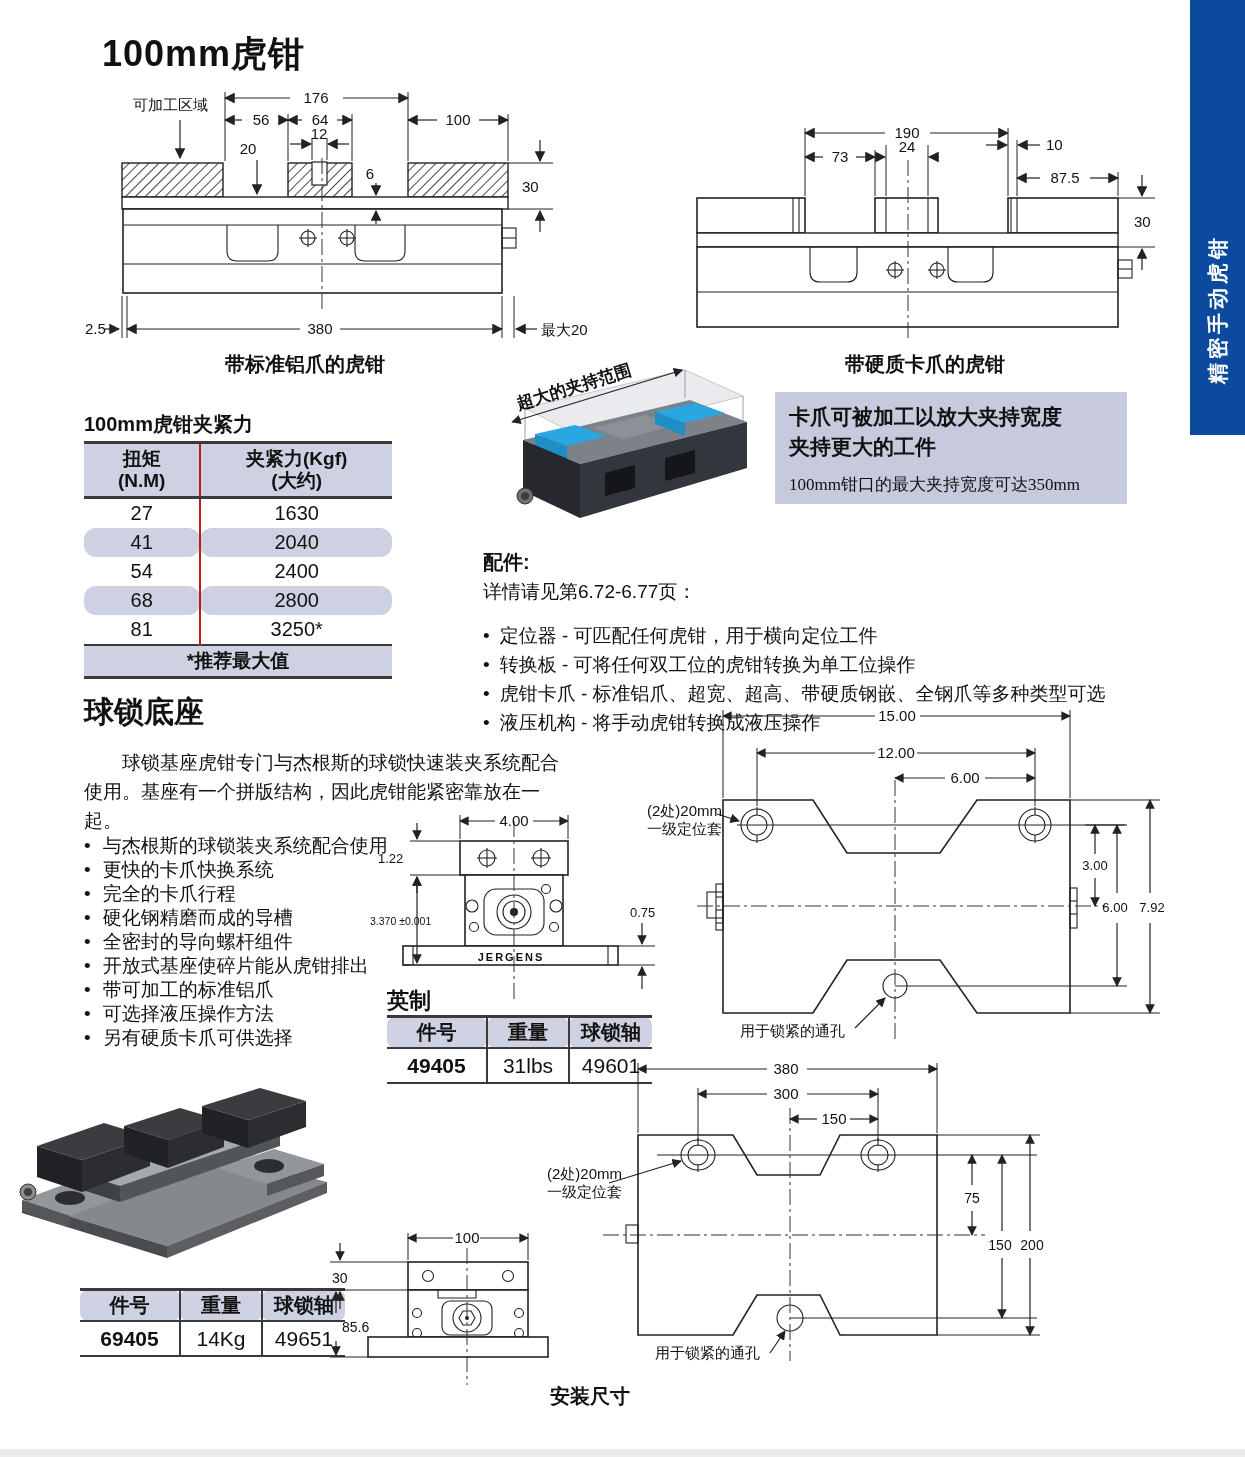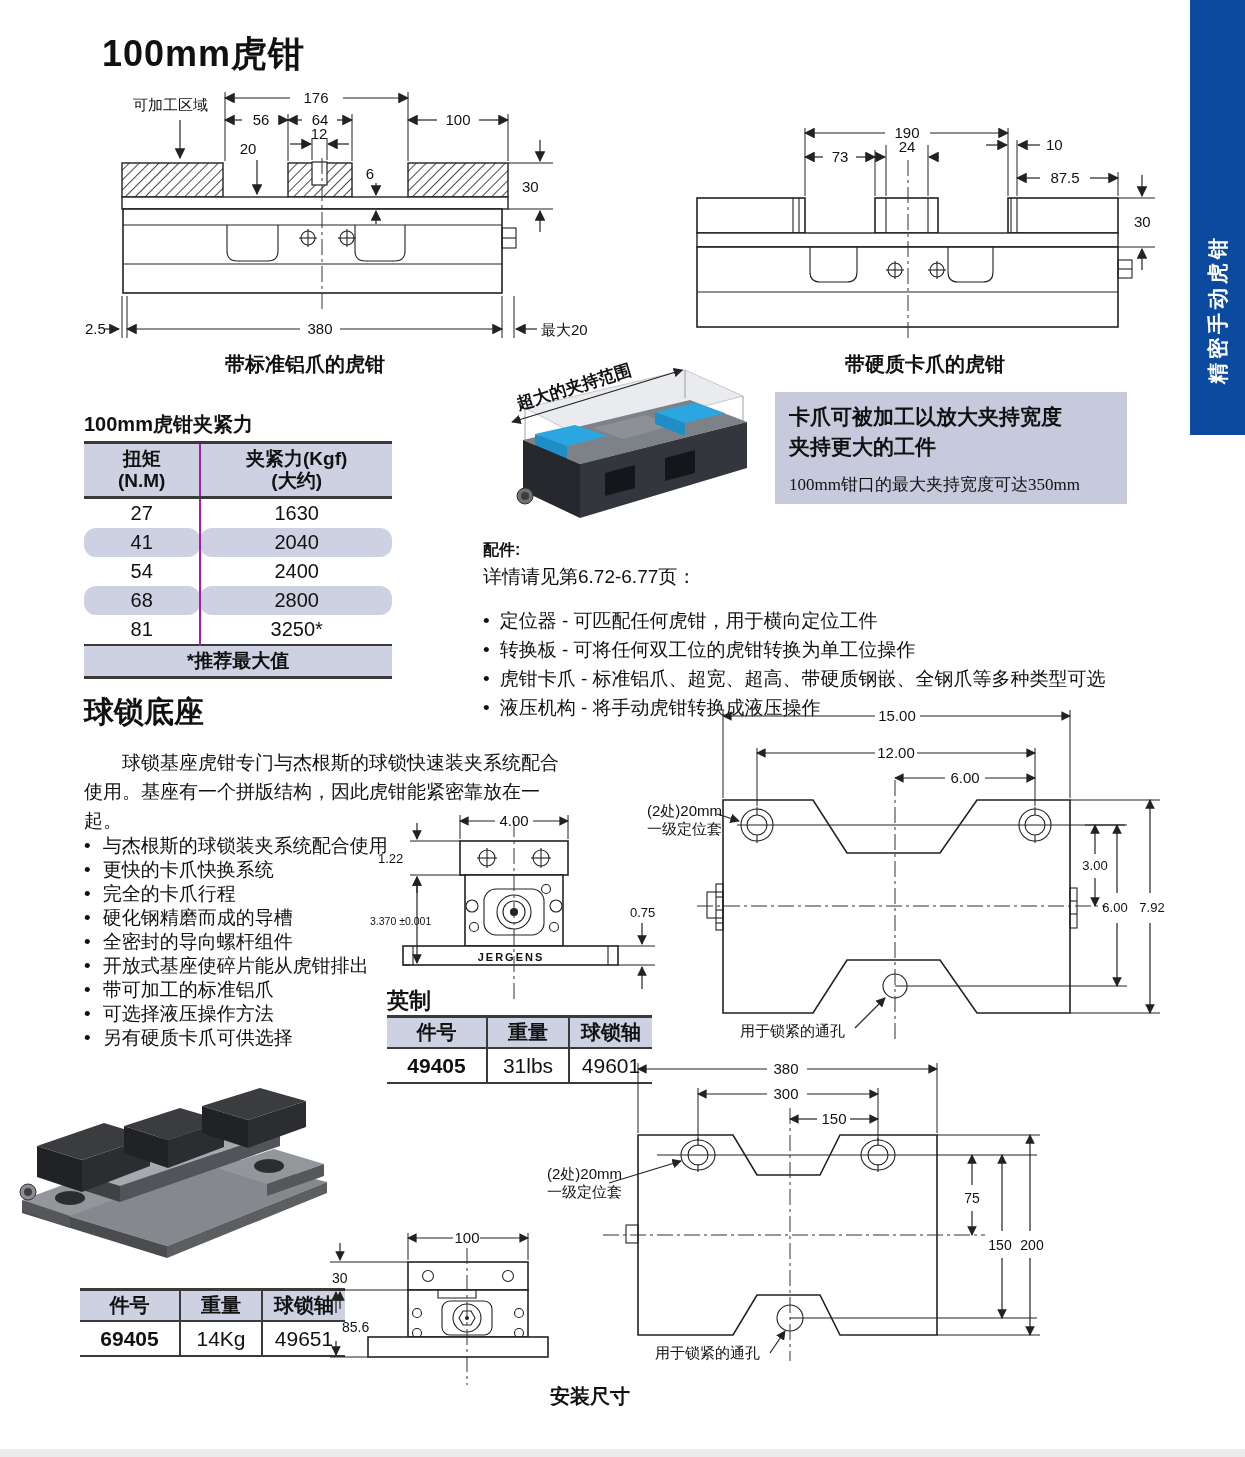--- a/index.html
+++ b/index.html
@@ -5,39 +5,39 @@
   html,body{margin:0;padding:0;background:#fff;}
   .page{position:relative;width:1245px;height:1457px;background:#ffffff;overflow:hidden;
         font-family:"Liberation Sans","DejaVu Sans",sans-serif;color:#111;}
   .abs{position:absolute;}
   h1.title{font-size:36px;font-weight:bold;margin:18px;letter-spacing:1px;}
   .cap{font-size:20px;font-weight:bold;text-align:center;}
   .tbl-title{font-size:20px;font-weight:bold;}
   
   table.clamp{border-collapse:collapse;width:308px;border-top:3px solid #3a3a3a;border-bottom:3px solid #3a3a3a;}
   table.clamp td{text-align:center;vertical-align:middle;}
-  table.clamp td+td{border-left:2px solid #a21caf;}
+  table.clamp td+td{border-left:2px solid #b91c1c;}
   table.clamp tr.hdr td{background:#ced1e2;font-size:19px;font-weight:bold;padding:4px 0;line-height:22px;border-bottom:3px solid #3a3a3a;}
   table.clamp tr.row td{font-size:20px;height:27px;}
   table.clamp tr.shade td{background:#ced1e2;border-radius:12px;}
   table.clamp tr.ftr td{background:#ced1e2;font-size:19px;font-weight:bold;height:28px;border-top:2px solid #3a3a3a;}
   
   table.mini{border-collapse:collapse;border-top:3px solid #3a3a3a;border-bottom:2.5px solid #3a3a3a;}
   table.mini td{text-align:center;vertical-align:middle;}
   table.mini td+td{border-left:2px solid #3a3a3a;}
-  table.mini tr.hdr td{background:#ced1e2;font-size:20px;font-weight:bold;height:27px;border-bottom:2px solid #3a3a3a;}
+  table.mini tr.hdr td{background:#ced1e2;font-size:20px;font-weight:bold;height:27px;border-bottom:2px solid #3a3a3a;border-radius:8px;}
   table.mini tr.val td{font-size:21px;height:31px;}
   table.mini td.pn{font-weight:bold;}
   .mini-label{font-size:22px;font-weight:bold;}
   
   .promo-box{background:#c7c9dc;width:352px;height:112px;padding:10px 14px;box-sizing:border-box;}
   .promo-box .hl{font-size:21px;font-weight:bold;line-height:30px;}
   .promo-box .bd{font-size:17px;margin-top:11px;font-family:"Liberation Serif","DejaVu Serif",serif;}
   
-  .acc-title{font-size:16px;font-weight:bold;}
+  .acc-title{font-size:20px;font-weight:bold;margin-top:9px;}
   .acc-sub{font-size:19px;margin-top:3px;}
   .acc-list{margin:16px 0 0 0;padding:0;list-style:none;}
   .acc-list li{font-size:19px;line-height:29px;}
   .acc-list li::before{content:"•";margin-right:10px;}
   
   h2.sec{font-size:30px;font-weight:bold;margin:0;}
   .para{font-size:19px;line-height:29px;text-indent:2em;}
   .bl-list{margin:0;padding:0;list-style:none;}
   .bl-list li{font-size:19px;line-height:24px;}
   .bl-list li::before{content:"•";margin-right:12px;}

